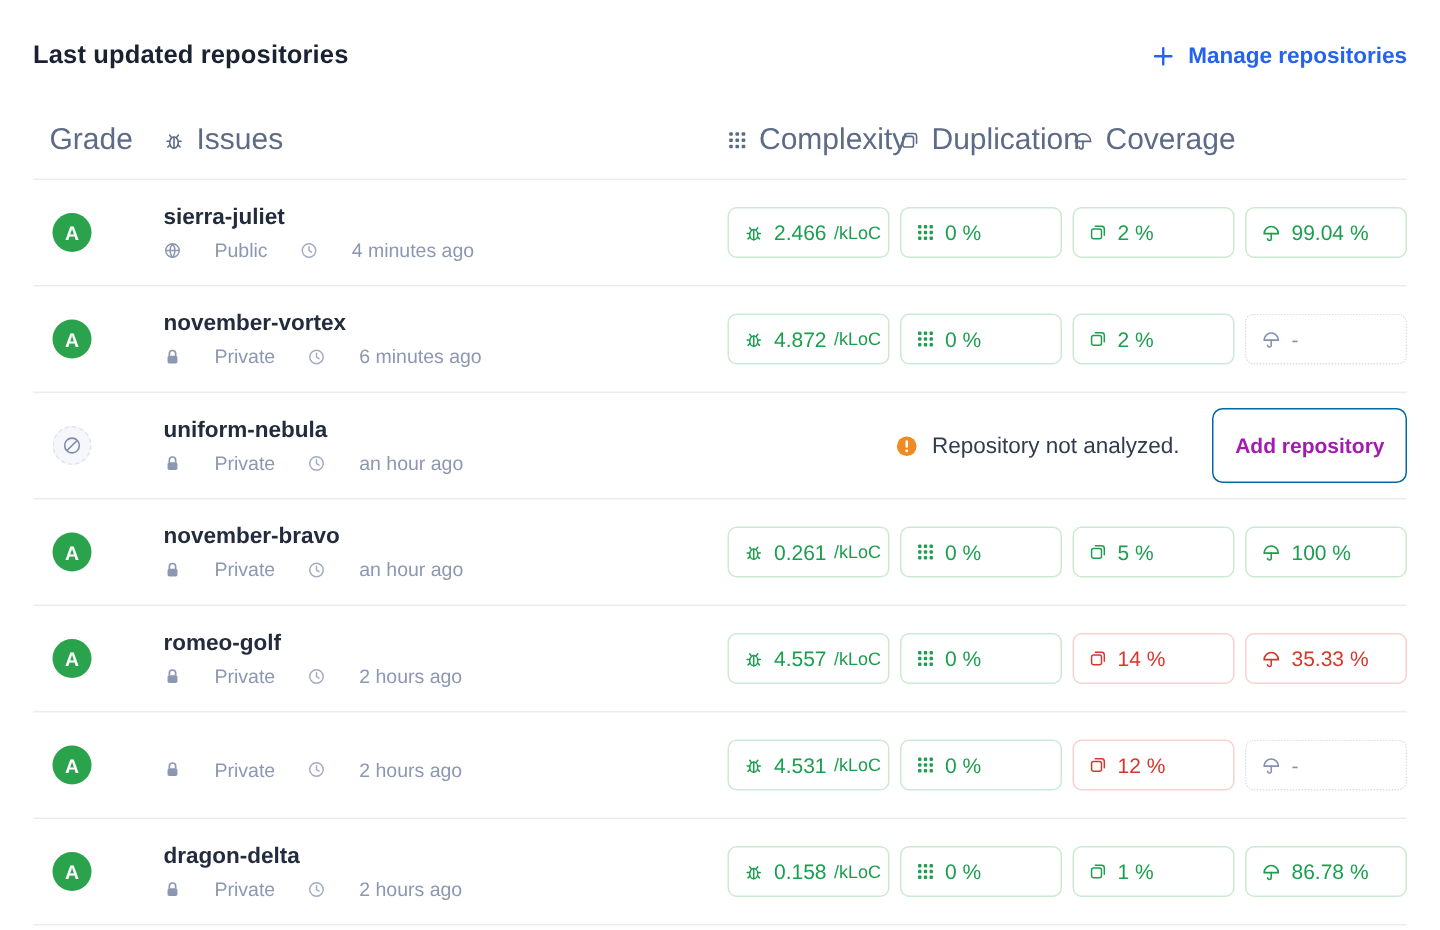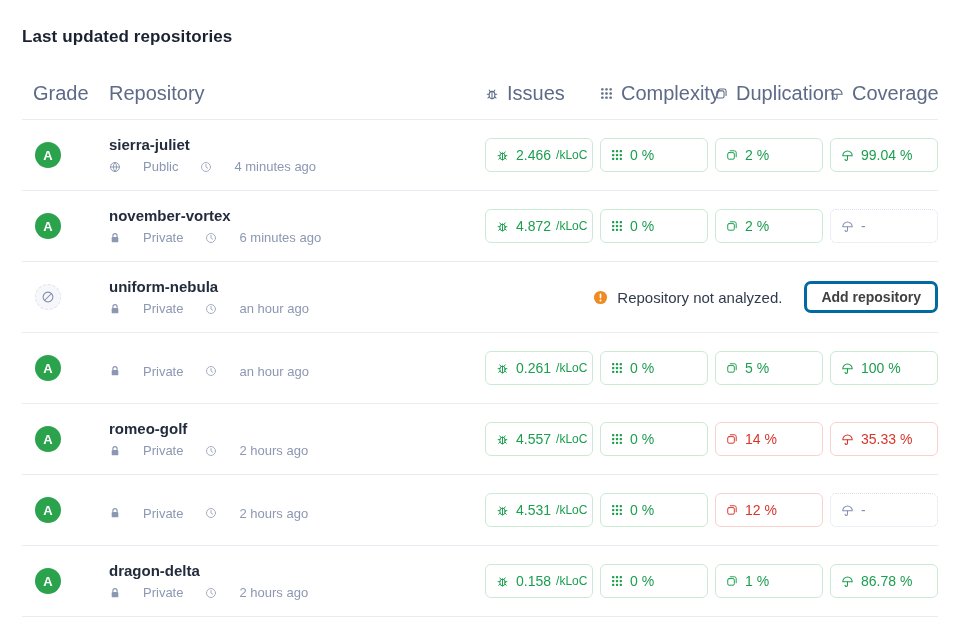--- a/index.html
+++ b/index.html
@@ -35,35 +35,42 @@
   .chip svg { flex:none; }
   .chip-good { color:#1b9e4e; border-color:#cbead4; }
   .chip-bad { color:#d8352b; border-color:#f7d2ce; }
   .chip-empty { color:#8591af; border-color:#d9ddeb; border-style:dotted; }
   .chip-unit { font-size:12px; margin-left:-2px; }
   .chip-unit:empty { display:none; }
 
   .not-analyzed-cell { grid-column:3 / -1; display:flex; align-items:center; justify-content:flex-end; }
   .na-msg { font-size:15px; color:#313b4e; margin-left:9px; }
   .warning-icon { display:flex; }
-  .add-repo-btn { margin-left:22px; height:32px; padding:0 14px; background:#fff; border:3px solid #0369a1; border-radius:7px; color:#404040; font-family:"Liberation Sans", sans-serif; font-size:14px; font-weight:700; cursor:pointer; }
+  .add-repo-btn { margin-left:22px; height:50px; padding:0 14px; background:#fff; border:1px solid #0369a1; border-radius:7px; color:#a21caf; font-family:"Liberation Sans", sans-serif; font-size:14px; font-weight:700; cursor:pointer; }
 </style>
 </head>
 <body>
 
 <div class="page">
 
   <div class="panel-header">
     <div class="page-title">Last updated repositories</div>
+    <a class="manage-link">
+      <span style="display:flex;">
+        <svg width="15" height="15" viewBox="0 0 16 16" fill="none" stroke="currentColor" stroke-width="1.7" stroke-linecap="round">
+            <path d="M8 2.2v11.6M2.2 8h11.6"></path>
+          </svg>
+      </span>
+      <span>Manage repositories</span>
+    </a>
   </div>
 
   <div>
     <div class="thead row-grid">
       <div class="th th-grade">Grade</div>
-      <div class="th">Repository</div>
       <div class="th">
         <span style="display:flex;">
           <svg width="14" height="14" viewBox="0 0 16 16" fill="none" stroke="currentColor" stroke-width="1.2" stroke-linecap="round">
               <ellipse cx="8" cy="9.2" rx="3.3" ry="4.2"></ellipse>
               <path d="M8 5v8.4"></path>
               <path d="M6.1 5.4 4.7 3.5M9.9 5.4l1.4-1.9"></path>
               <path d="M4.7 8.2H2.6M11.3 8.2h2.1M5 11l-1.7 1.6M11 11l1.7 1.6"></path>
             </svg>
         </span>
         <span>Issues</span>
@@ -332,20 +339,21 @@
 
   <div class="row row-grid is-analyzed vis-private">
     <div class="grade-cell">
       <div class="grade-badge grade-a">
         <span>A</span>
       </div>
 
     </div>
 
     <div>
+      <div class="repo-name">november-bravo</div>
       <div class="repo-meta">
 
         <span class="meta-icon lock">
           <svg width="12" height="12" viewBox="0 0 16 16">
                   <path d="M5.2 7V5a2.8 2.8 0 0 1 5.6 0v2" fill="none" stroke="currentColor" stroke-width="1.5"></path>
                   <rect x="3.6" y="6.8" width="8.8" height="7" rx="1.6" fill="currentColor"></rect>
                 </svg>
         </span>
         <span>Private</span>
         <span class="meta-icon clock">

